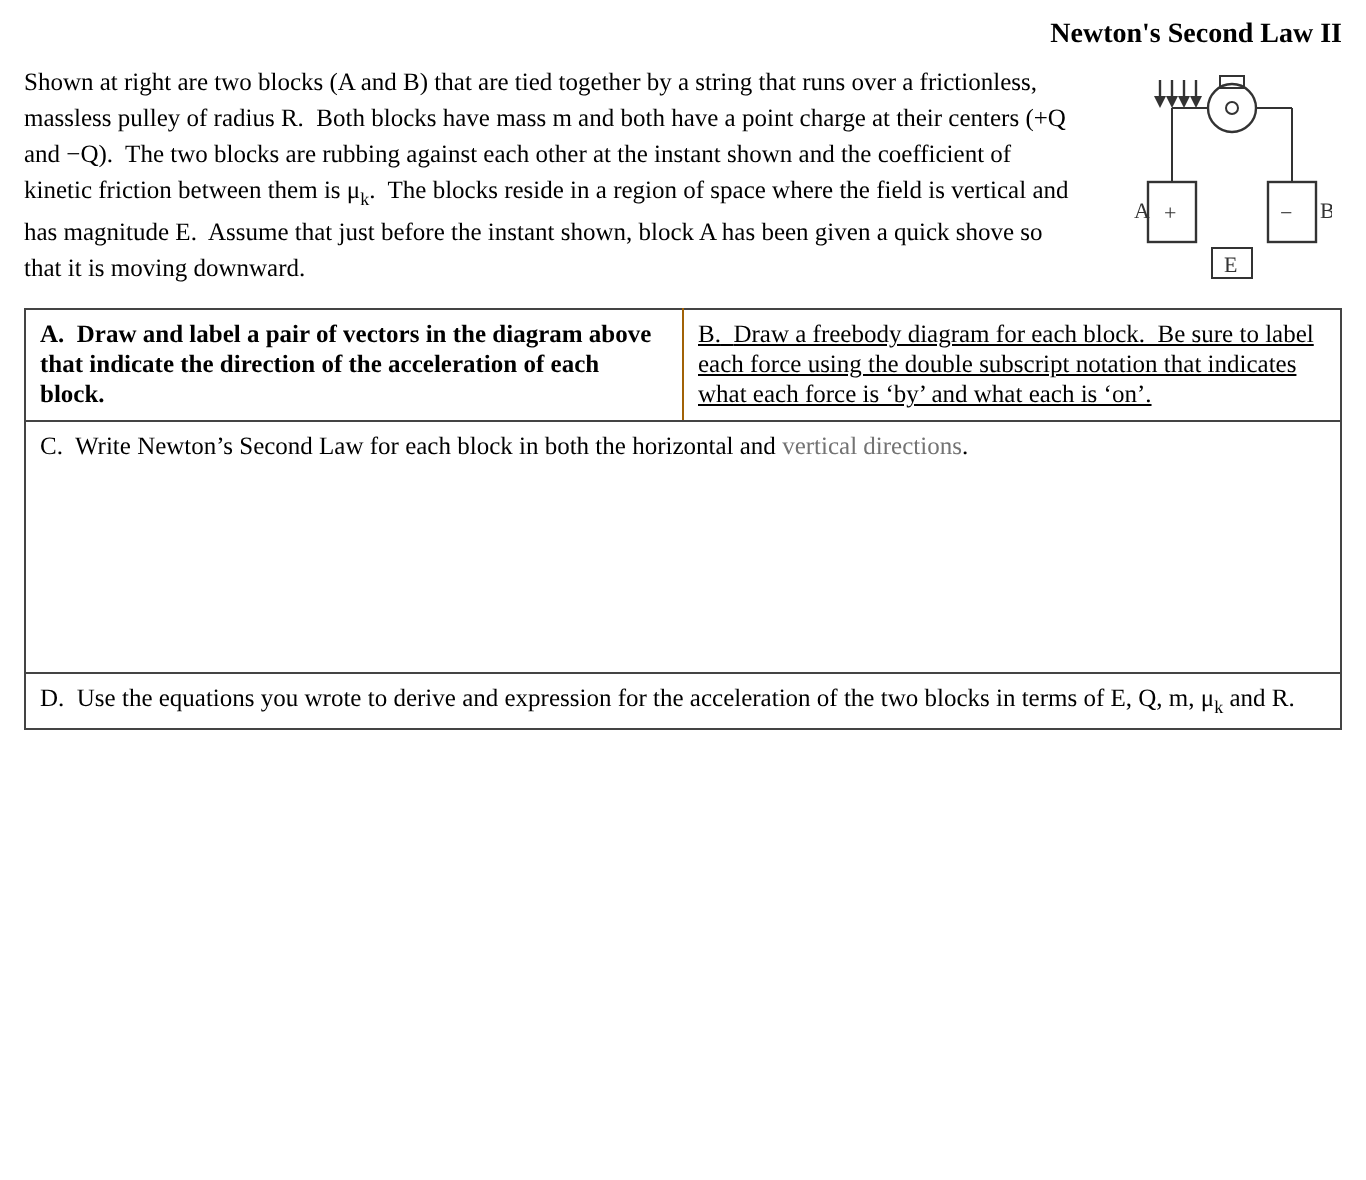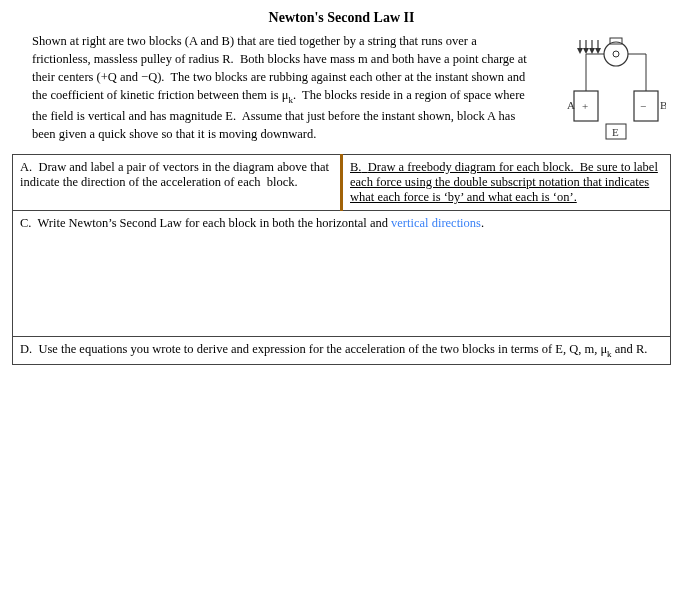--- a/index.html
+++ b/index.html
@@ -6,30 +6,29 @@
     body {
       font-family: "Times New Roman", Times, serif;
       font-size: 13px;
       background: #fff;
       color: #000;
       width: 683px;
       min-height: 590px;
       padding: 10px 12px;
     }
     .title {
-      text-align: center;
+      text-align: right;
       font-weight: bold;
       font-size: 14px;
       margin-bottom: 6px;
     }
     .intro-section {
       display: flex;
       gap: 24px;
       margin-bottom: 8px;
-      margin-left: 20px;
     }
     .intro-text {
       flex: 1;
       font-size: 12.5px;
       line-height: 1.45;
     }
     .diagram-container {
       width: 110px;
       flex-shrink: 0;
       display: flex;
@@ -49,21 +48,21 @@
     .main-table td, .main-table th {
       border: 1px solid #444;
       padding: 5px 7px;
       vertical-align: top;
       font-size: 12.5px;
     }
     sub {
       font-size: 9px;
     }
     .color-blue {
-      color: #3b82f6;
+      color: #737373;
       margin-top: 11px;
     }
     p {
       line-height: 1.45;
     }
   </style>
 </head>
 <body>
 
 <div class="title">Newton's Second Law II</div>
@@ -107,21 +106,21 @@
       <rect x="40" y="88" width="20" height="15" fill="white" stroke="#333" stroke-width="1"></rect>
       <text x="46" y="100" font-family="Times New Roman" font-size="11" fill="#333">E</text>
     </svg>
   </div>
 </div>
 
 <table class="main-table">
   <tbody>
 
     <tr>
-      <td style="width:50%; border-right:3px solid #a16207; vertical-align:top;">
+      <td style="width:50%; border-right:1px solid #a16207; vertical-align:top;font-weight:bold;">
         <span>A.</span>&nbsp;
         <span>Draw and label a pair of vectors in the diagram above that indicate the direction of the acceleration of each&nbsp; block.</span>
       </td>
       <td style="width:50%; vertical-align:top;text-decoration:underline;">
         <span>B.</span>&nbsp;
         <span>Draw a freebody diagram for each block.&nbsp; Be sure to label each force using the double subscript notation that indicates what each force is ‘by’ and what each is ‘on’.</span>
       </td>
     </tr>
 
     <tr>

